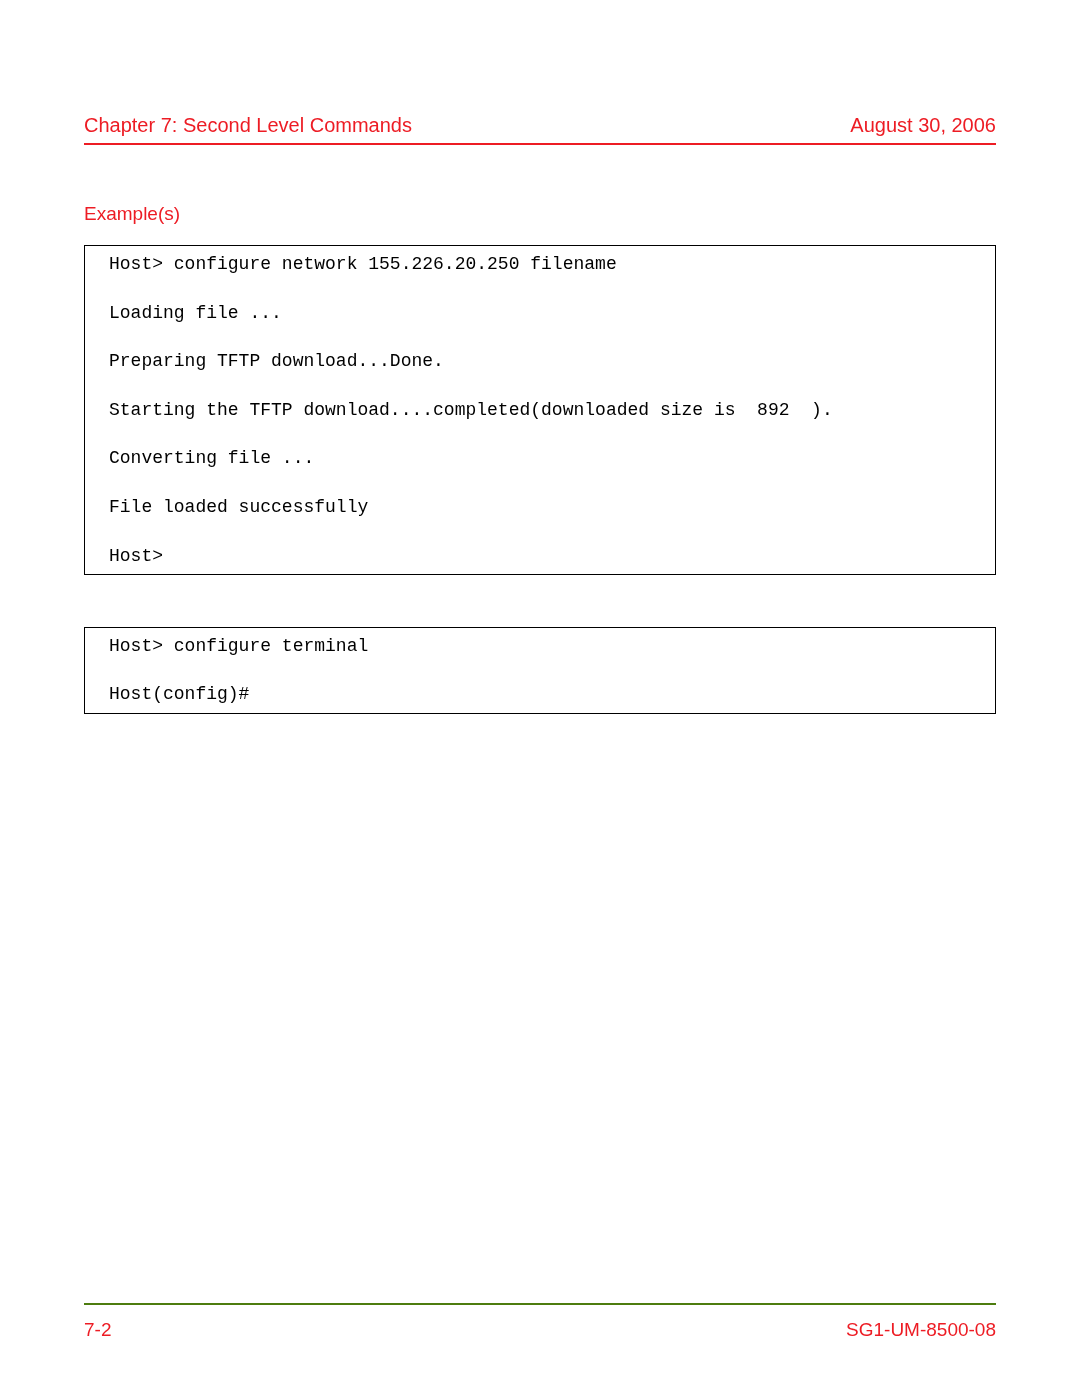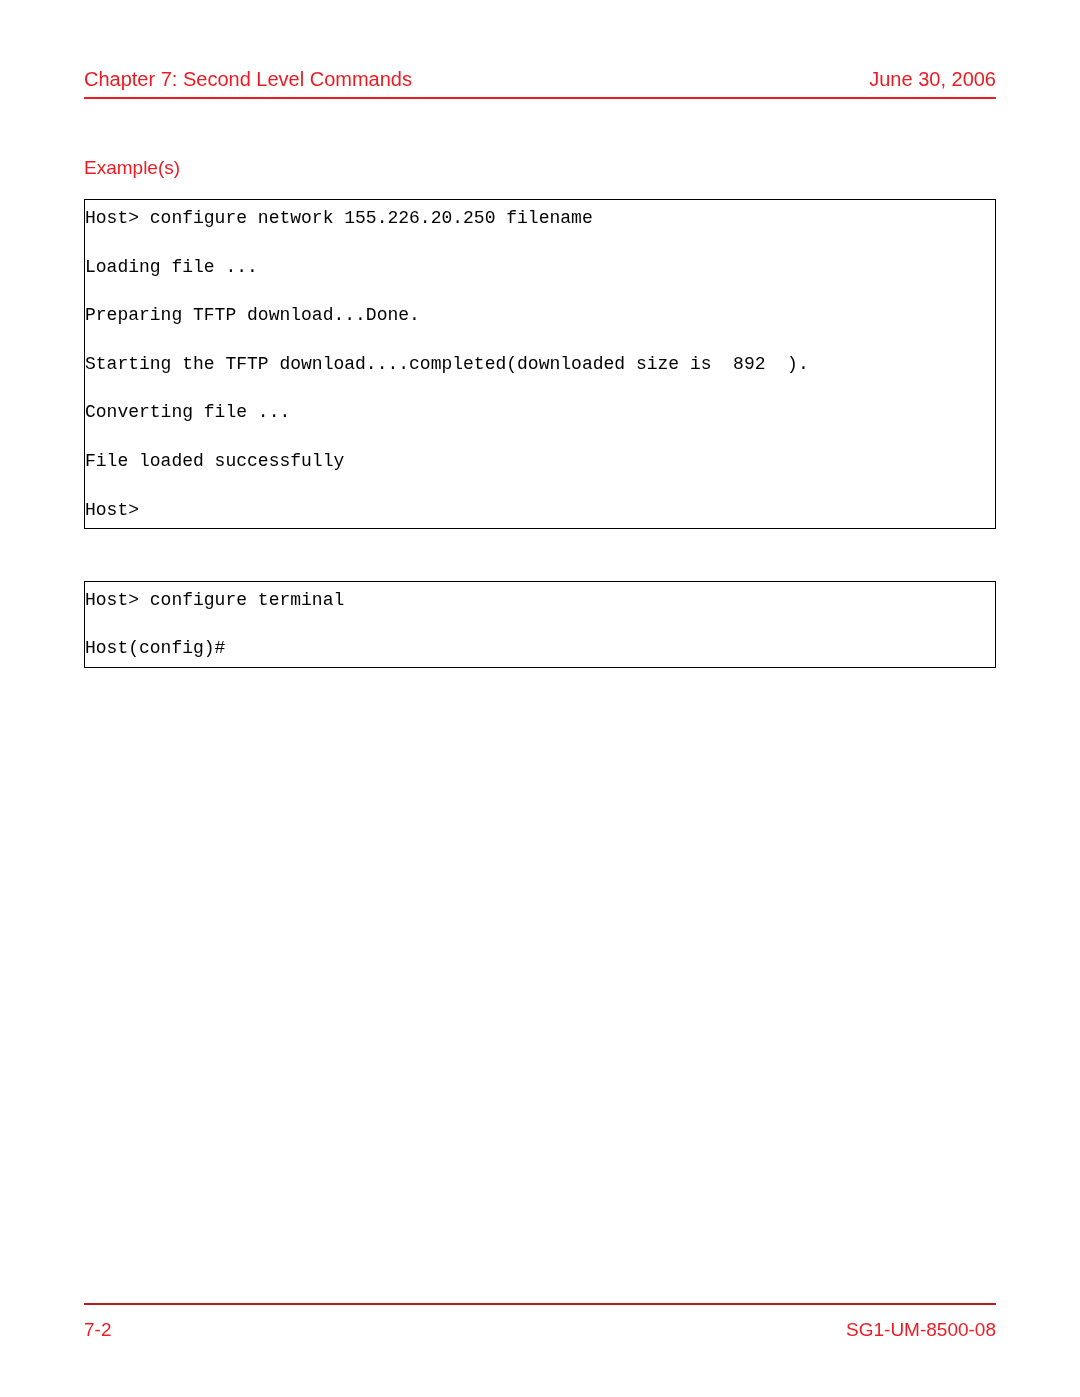--- a/index.html
+++ b/index.html
@@ -20,51 +20,52 @@
       justify-content: space-between;
       align-items: baseline;
       padding-bottom: 6px;
       border-bottom: 2px solid #ed1c24;
       margin-bottom: 58px;
     }
     .header-left {
       color: #ed1c24;
       font-size: 20px;
       font-weight: 400;
+      margin-top: 46px;
     }
     .header-right {
       color: #ed1c24;
       font-size: 20px;
       font-weight: 400;
     }
     .section-title {
       color: #ed1c24;
       font-size: 19px;
       font-weight: 400;
       margin-bottom: 20px;
     }
     .code-block {
       border: 1px solid #000000;
-      padding: 6px 0;
+      padding: 6px 24px;
       font-family: "Courier New", Courier, monospace;
       font-size: 18px;
       line-height: 1.35;
       white-space: pre;
       margin-bottom: 52px;
       color: #000000;
     }
     .code-block:last-of-type {
       margin-bottom: 0;
     }
     .footer {
       position: absolute;
       left: 84px;
       right: 84px;
       bottom: 56px;
-      border-top: 2px solid #b91c1c;
+      border-top: 2px solid #4d7c0f;
       padding-top: 14px;
       display: flex;
       justify-content: space-between;
       align-items: baseline;
     }
     .footer-left {
       color: #ed1c24;
       font-size: 19px;
       font-weight: 400;
     }
@@ -72,21 +73,21 @@
       color: #ed1c24;
       font-size: 19px;
       font-weight: 400;
     }
   </style>
 </head>
 <body>
 
 <div class="header">
   <div class="header-left">Chapter 7: Second Level Commands</div>
-  <div class="header-right">June 30, 2006</div>
+  <div class="header-right">August 30, 2006</div>
 </div>
 
 <div class="section-title">Example(s)</div>
 
 <div class="code-block">Host&gt; configure network 155.226.20.250 filename
 
 Loading file ...
 
 Preparing TFTP download...Done.
 

